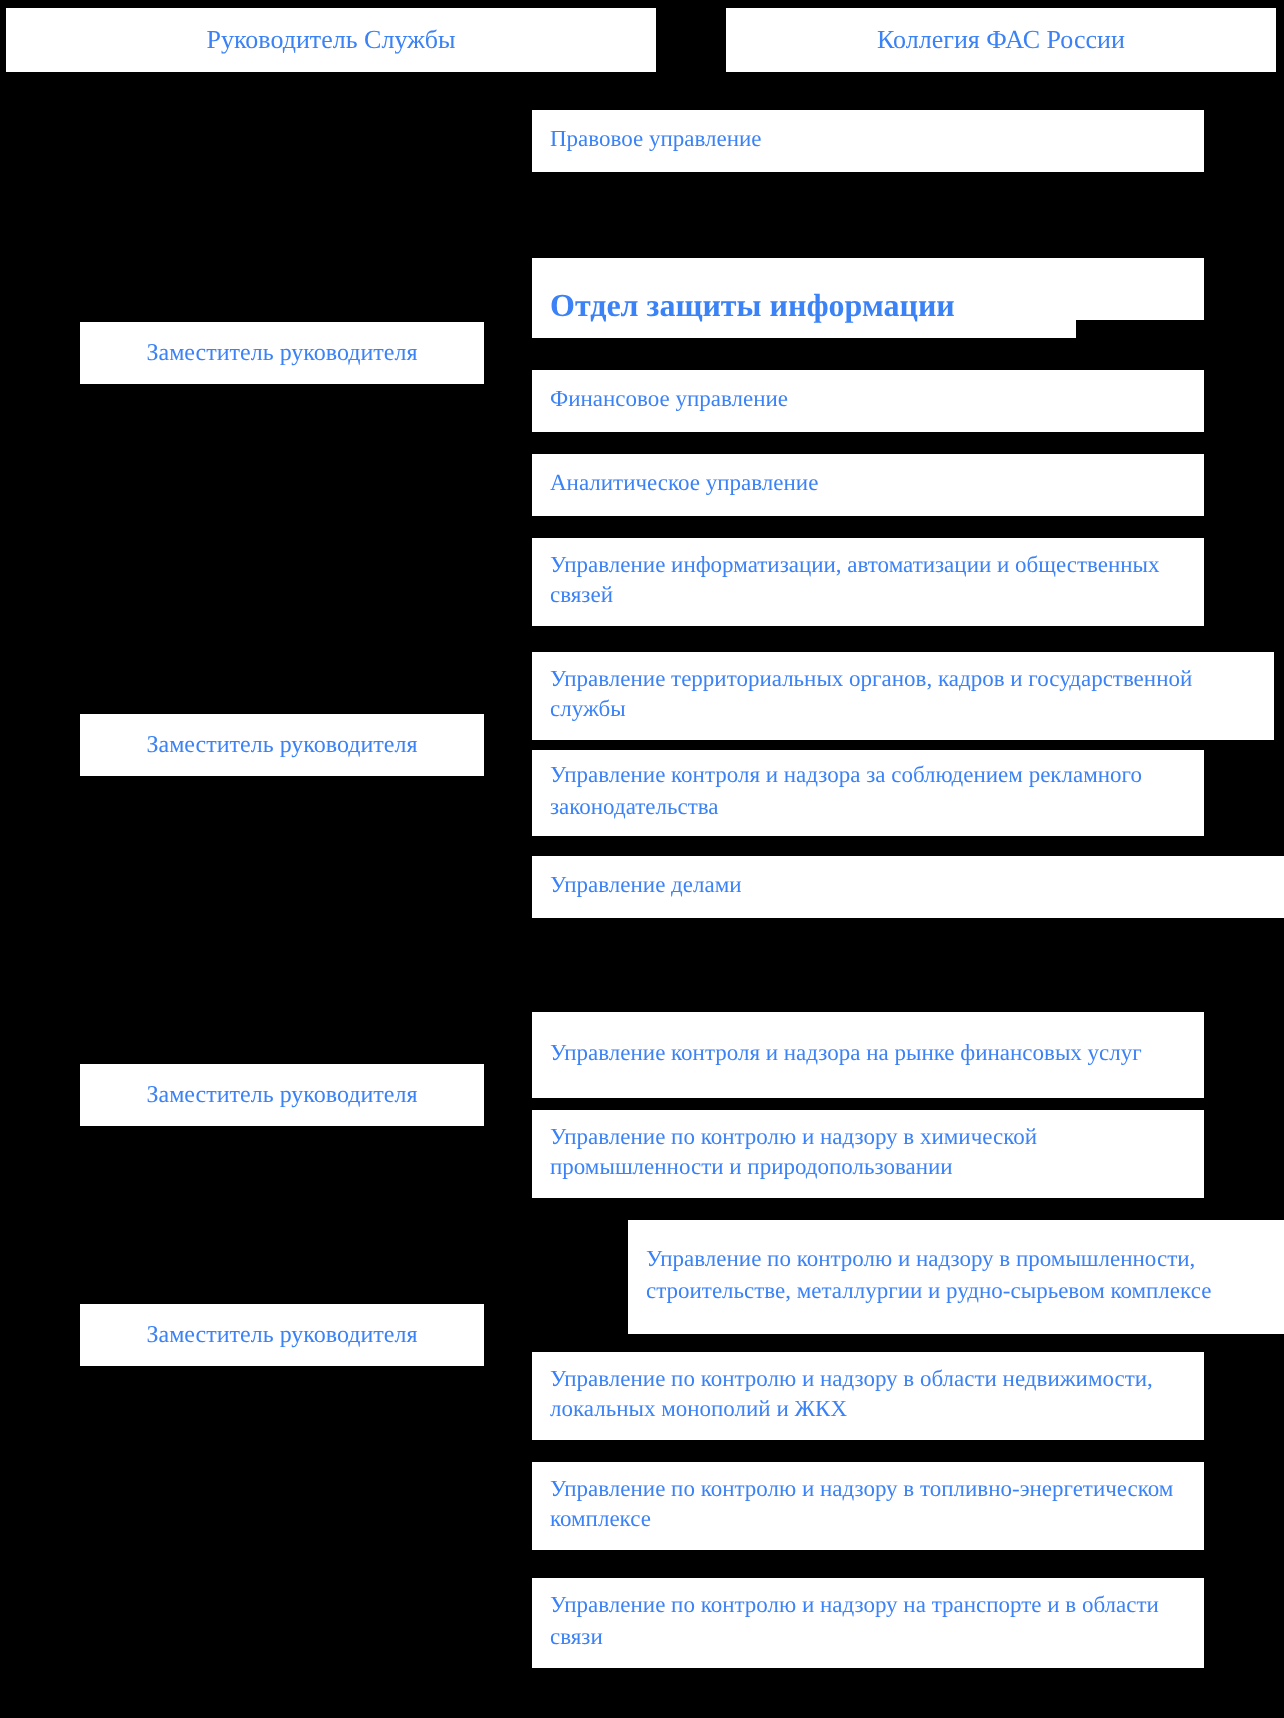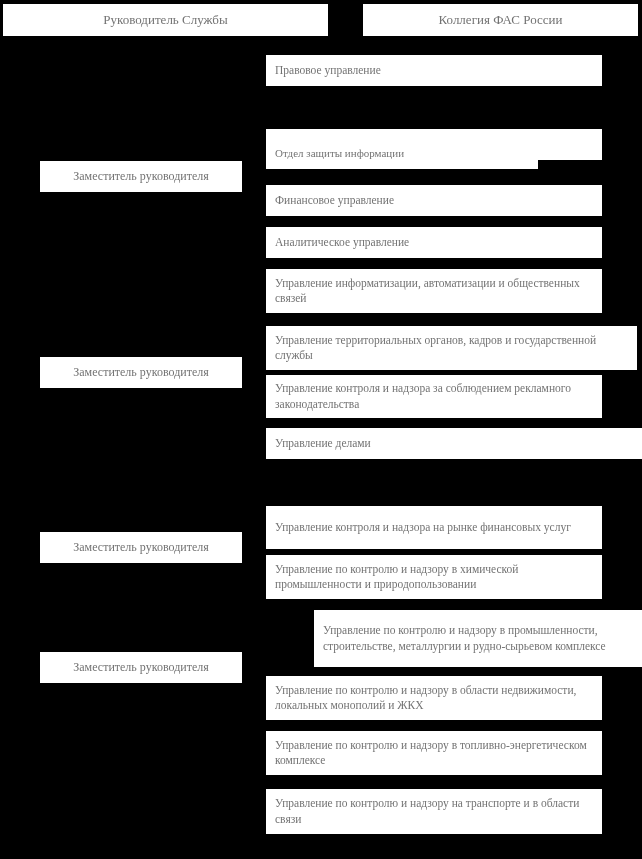--- a/index.html
+++ b/index.html
@@ -11,21 +11,21 @@
     position: relative;
     width: 642px;
     height: 859px;
     background: #000000;
     overflow: hidden;
     font-family: "Liberation Serif", "DejaVu Serif", serif;
   }
   .box {
     position: absolute;
     background: #ffffff;
-    color: #737373;
+    color: #3b82f6;
     box-sizing: border-box;
     border: 0;
   }
   
   .box.center {
     display: flex;
     align-items: center;
     justify-content: center;
     text-align: center;
   }
@@ -67,21 +67,21 @@
   <div class="box center" style="left: 40px; top: 652px; width: 202px; height: 31px; font-size: 12px;">
     <span class="txt">Заместитель руководителя</span>
   </div>
 
   <div class="box unit" style="left: 266px; top: 55px; width: 336px; height: 31px; font-size: 11.5px;">
     <span class="txt">Правовое управление</span>
   </div>
   <div class="box unit" style="left: 266px; top: 97px; width: 336px; height: 31px; font-size: 11.5px; margin-top: 32px;">
     <span class="txt">Административное управление</span>
   </div>
-  <div class="box unit" style="left: 266px; top: 138px; width: 272px; height: 31px; font-size: 11px;">
+  <div class="box unit" style="left: 266px; top: 138px; width: 272px; height: 31px; font-size: 16px; font-weight: bold;">
     <span class="txt">Отдел защиты информации</span>
   </div>
   <div class="box unit" style="left: 266px; top: 185px; width: 336px; height: 31px; font-size: 11.5px;">
     <span class="txt">Финансовое управление</span>
   </div>
   <div class="box unit" style="left: 266px; top: 227px; width: 336px; height: 31px; font-size: 11.5px;">
     <span class="txt">Аналитическое управление</span>
   </div>
   <div class="box unit" style="left: 266px; top: 269px; width: 336px; height: 44px; font-size: 11.5px;">
     <span class="txt">Управление информатизации, автоматизации и общественных связей</span>

